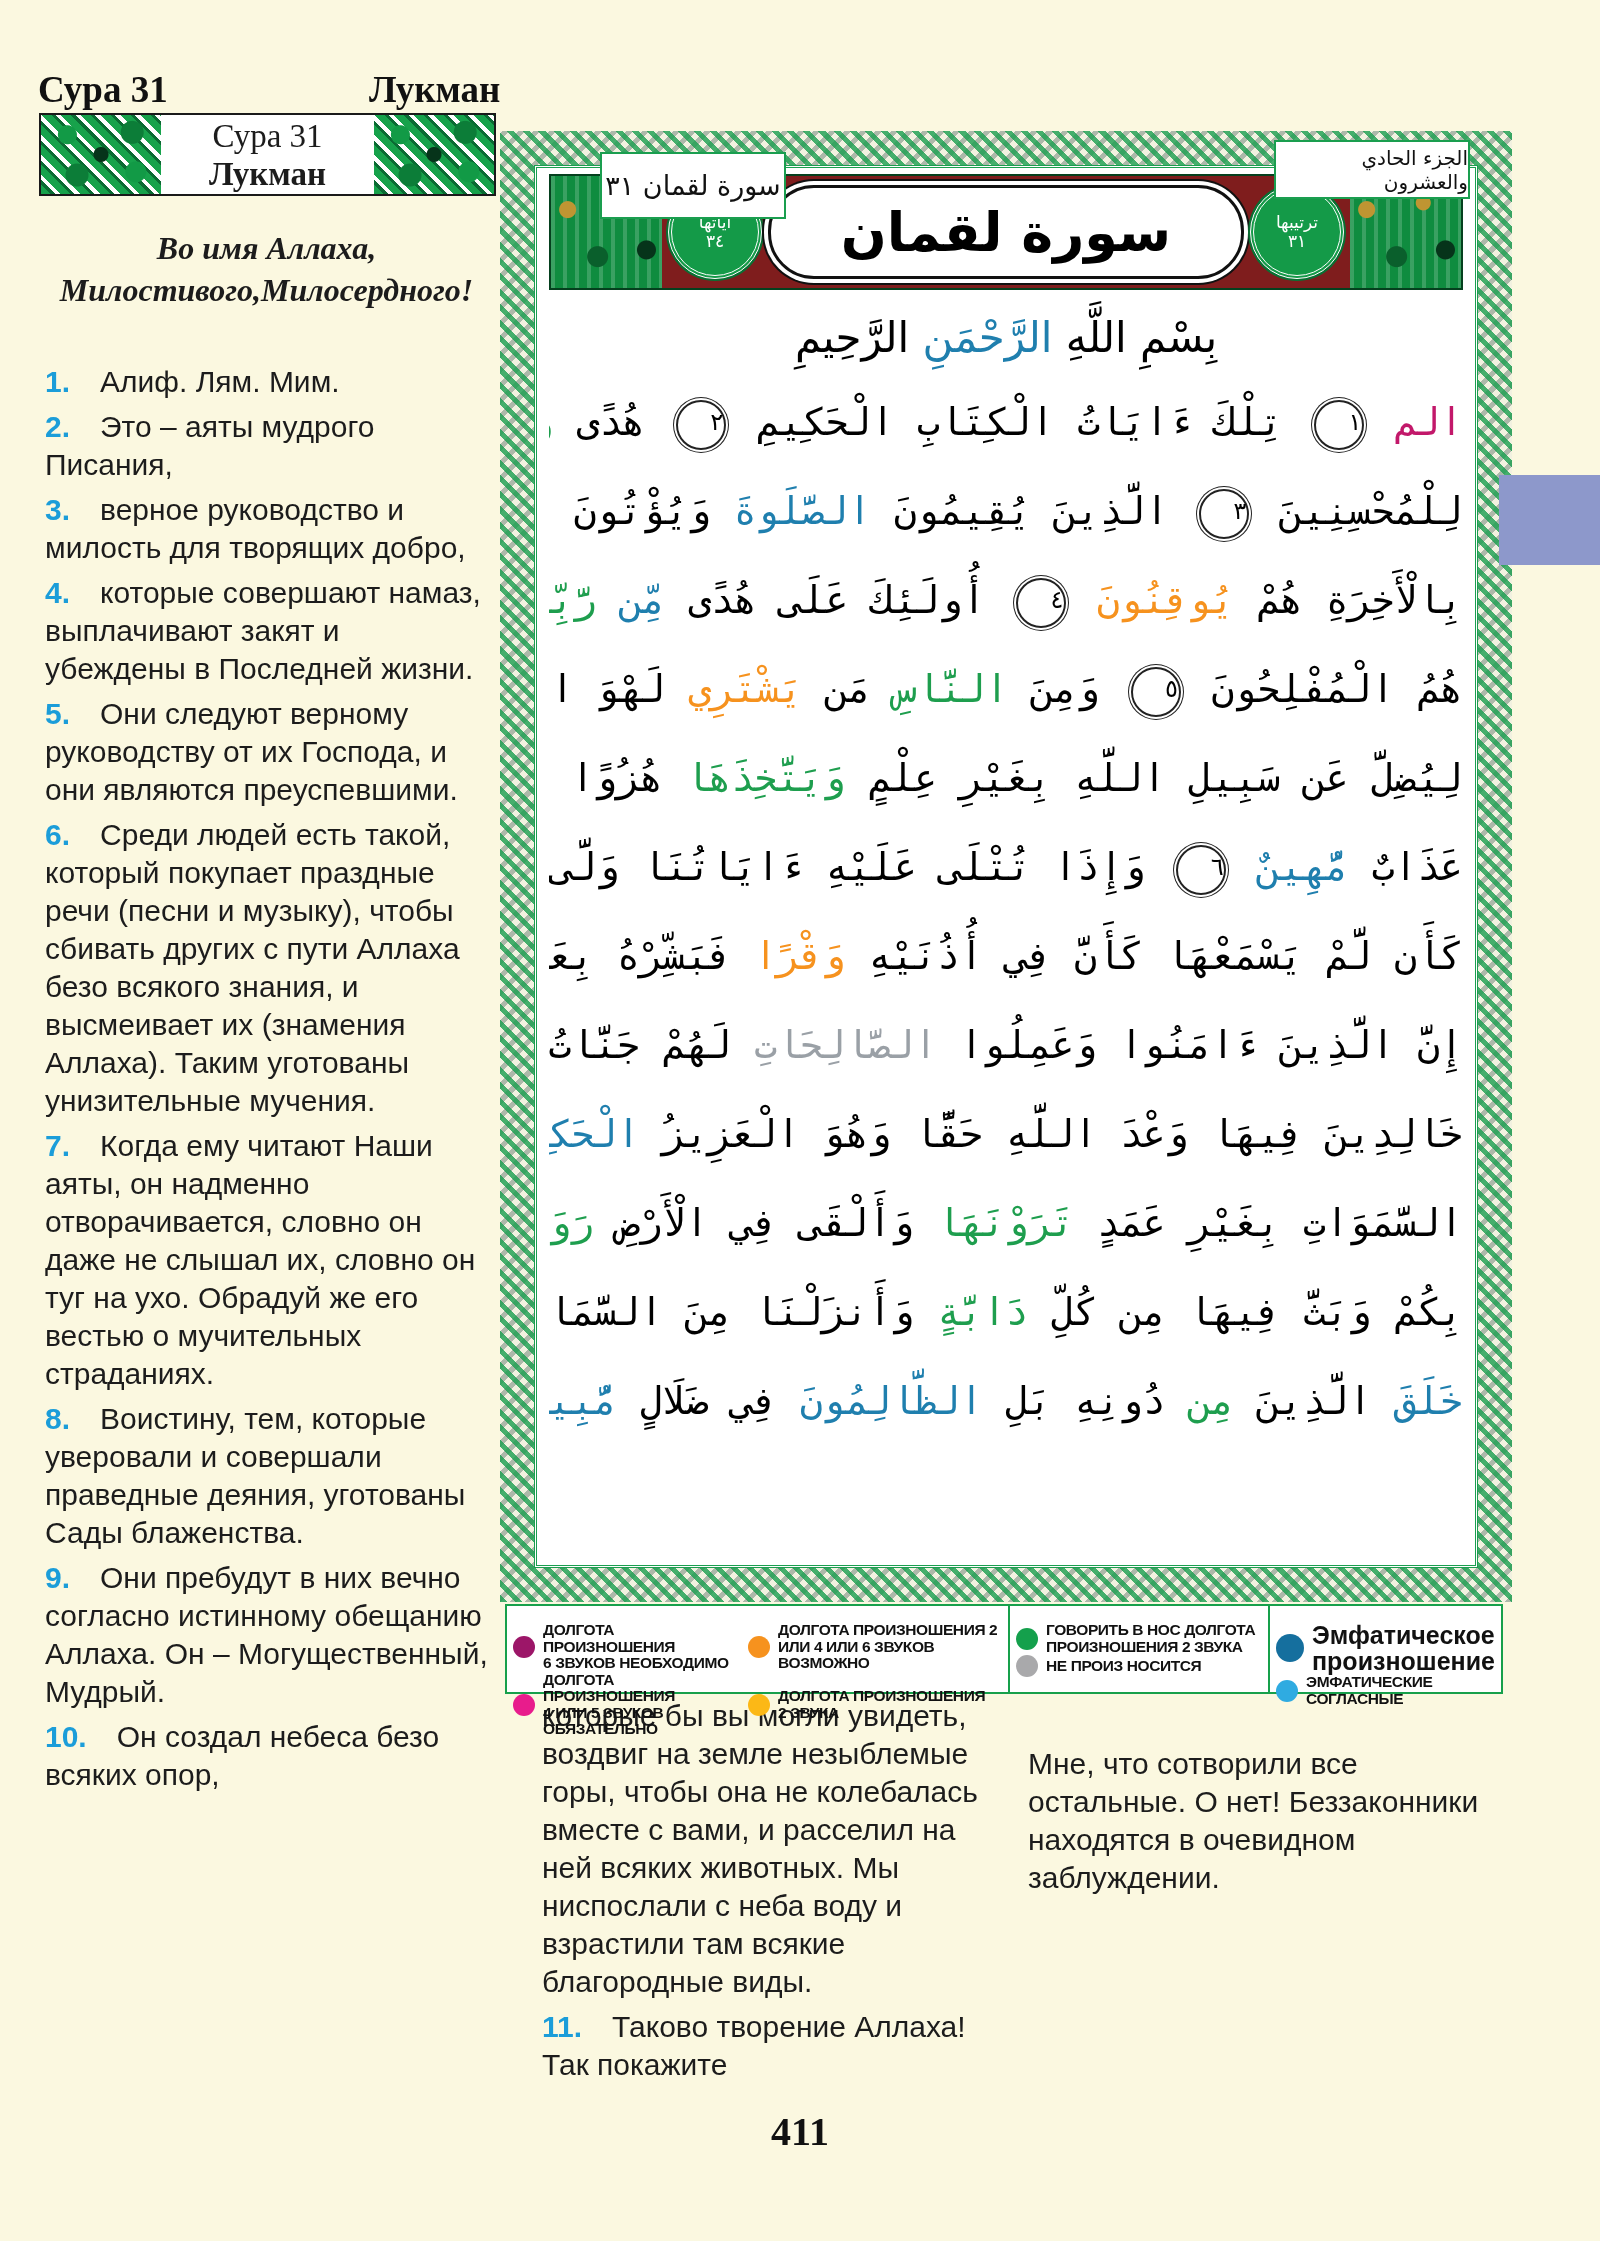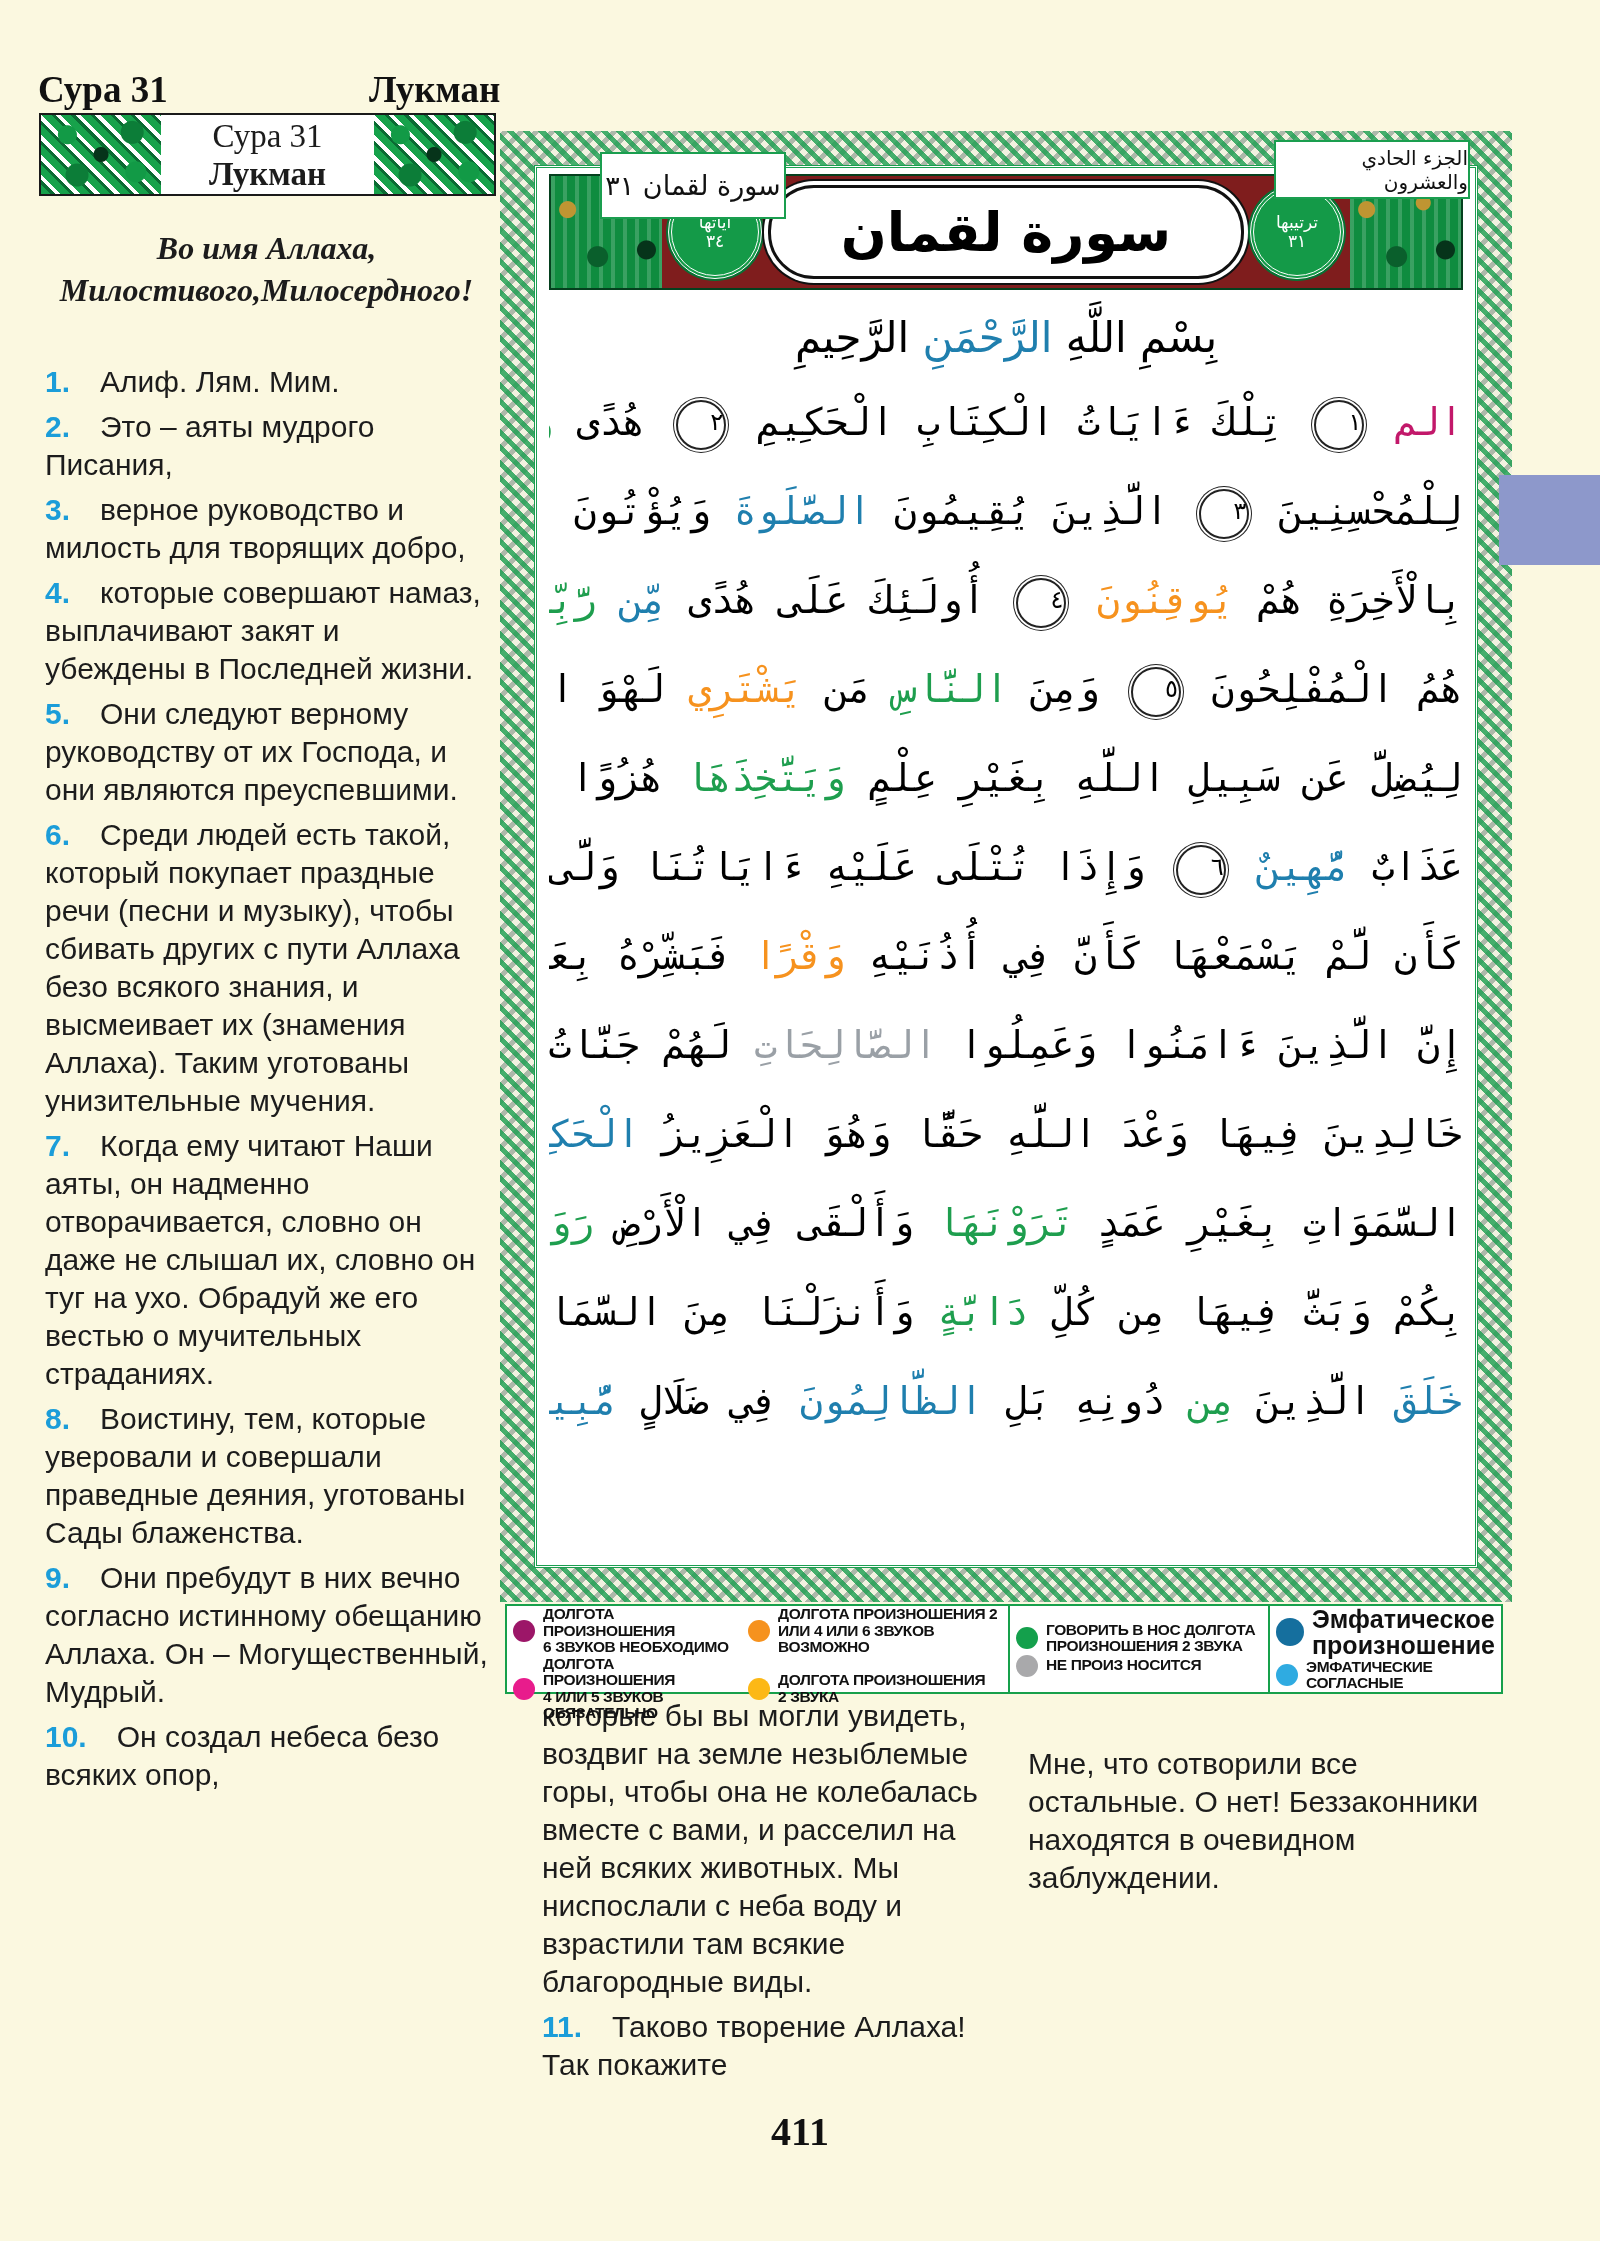--- a/index.html
+++ b/index.html
@@ -82,24 +82,24 @@
     font-size:24px;vertical-align:middle;margin:0 8px;background:#fff;}
   .tg-g{color:#1e9e4e}.tg-b{color:#1f7fae}.tg-o{color:#f6921e}
   .tg-p{color:#c2186a}.tg-y{color:#9aa0a6}
   
   .bookmark{position:absolute;left:1499px;top:475px;width:101px;height:90px;
     background:#8d98cb;z-index:9;}
   
   .legend{position:absolute;left:505px;top:1604px;width:1000px;height:90px;
     display:flex;z-index:6;}
   .leg-box{background:#fff;border:2px solid #17a04b;box-sizing:border-box;
-    display:flex;flex-direction:column;justify-content:space-around;padding:0 6px;}
+    display:flex;flex-direction:column;justify-content:space-around;padding:16px 6px;}
   #leg-box1{width:505px;display:grid;grid-auto-flow:column;
     grid-template-rows:1fr 1fr;grid-template-columns:1fr 1.08fr;}
-  #leg-box2{width:262px;margin-left:-2px;justify-content:center;}
+  #leg-box2{width:262px;margin-left:-2px;}
   #leg-box3{width:235px;margin-left:-2px;}
   .leg-item{display:flex;align-items:center;gap:8px;}
   .leg-dot{width:22px;height:22px;border-radius:50%;flex:0 0 auto;}
   .leg-text{font-weight:bold;font-size:15.5px;line-height:16.5px;letter-spacing:-0.4px;color:#111;}
   .leg-text.big{font-size:25px;line-height:26px;letter-spacing:0;}
   
   .page-num{position:absolute;left:0;top:2108px;width:1600px;text-align:center;
     font-family:"Liberation Serif",serif;font-weight:bold;font-size:40px;color:#111;}
 </style>
 </head>

